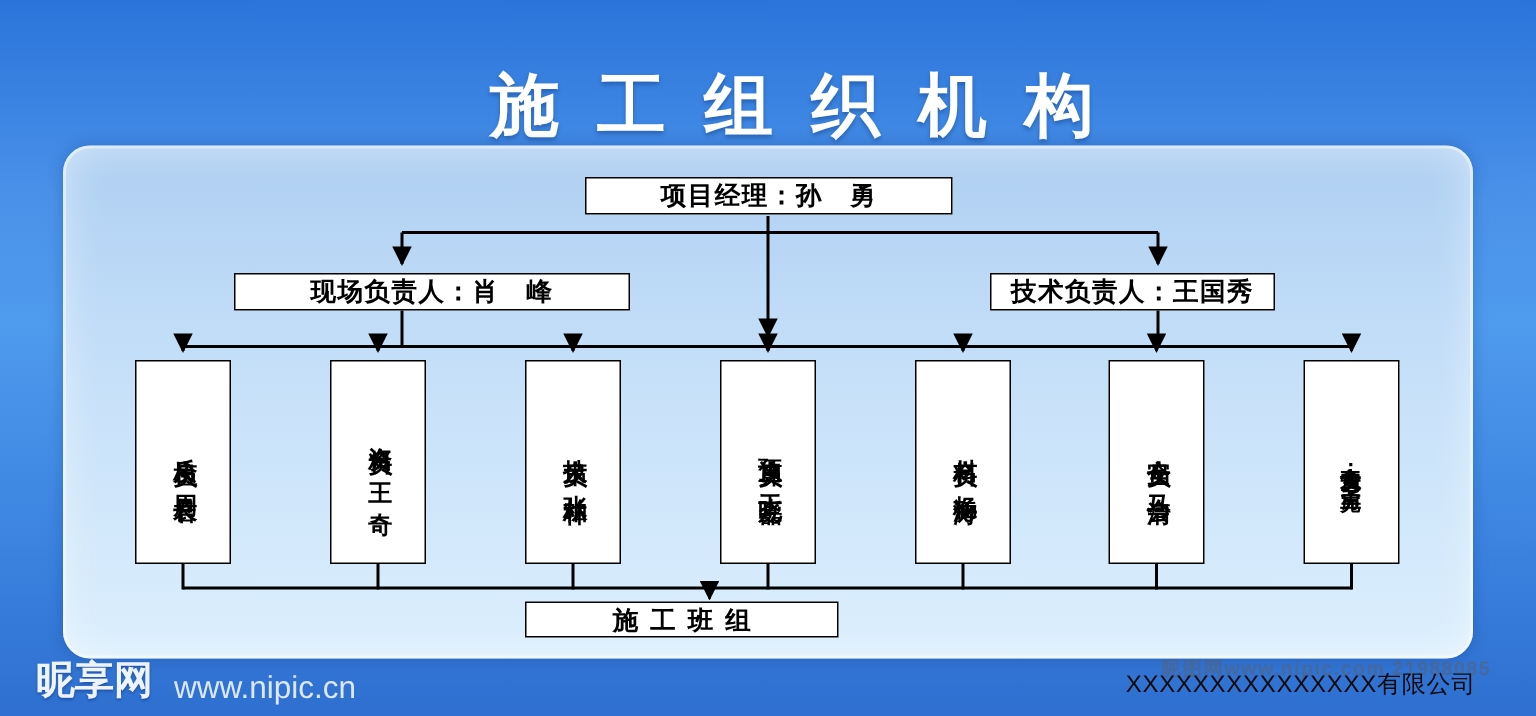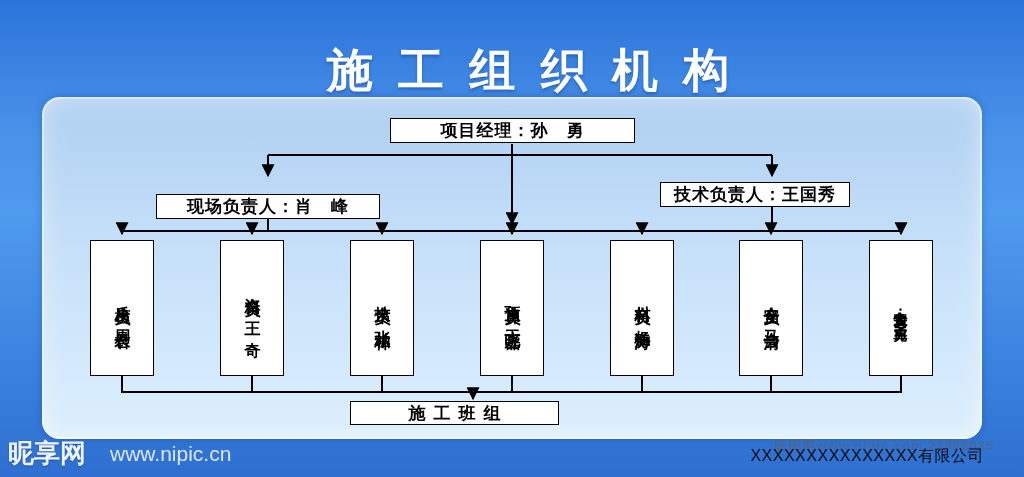--- a/index.html
+++ b/index.html
@@ -28,22 +28,22 @@
   }
   .hbox{height:25px;font-size:17px;letter-spacing:1px;white-space:nowrap;align-items:center;}
   .vbox{width:64px;height:136px;top:240px;}
   .vbox span{
     writing-mode:vertical-rl;text-orientation:upright;
     font-size:16px;letter-spacing:2px;font-weight:bold;white-space:nowrap;
   }
   .vbox.small span{font-size:14px;letter-spacing:0;}
   .bottombox{letter-spacing:8px;text-indent:8px;}
   .footer-left{
-    position:absolute;left:8px;bottom:6px;color:#ffffff;opacity:.92;
-    display:flex;align-items:center;gap:24px;
+    position:absolute;left:24px;bottom:6px;color:#ffffff;opacity:.92;
+    display:flex;align-items:flex-end;gap:14px;
   }
   .footer-left .brand{font-size:26px;font-weight:bold;text-shadow:0 1px 2px rgba(0,30,90,.4);}
   .footer-left .url{font-size:21px;font-weight:normal;opacity:.9;}
   .company{
     position:absolute;right:40px;bottom:10px;color:#0a0a0a;
     font-size:16px;font-weight:normal;letter-spacing:.5px;white-space:nowrap;
   }
   .ghost-watermark{
     position:absolute;right:30px;bottom:22px;color:rgba(90,95,105,.5);
     font-size:13px;font-weight:bold;white-space:nowrap;letter-spacing:1px;
@@ -99,21 +99,21 @@
       <line x1="122" y1="392" x2="901" y2="392"></line>
 
       <line x1="473" y1="392" x2="473" y2="399" marker-end="url(#arrow)"></line>
     </g>
   </svg>
 
   <div class="box hbox" style="left:390px;top:118px;width:245px;">
     <span>项目经理：孙　勇</span>
   </div>
 
-  <div class="box hbox" style="left:156px;top:182px;width:224px;margin-top:12px;">
+  <div class="box hbox" style="left:156px;top:182px;width:264px;">
     <span>现场负责人：肖　峰</span>
   </div>
   <div class="box hbox" style="left:660px;top:182px;width:190px;">
     <span>技术负责人：王国秀</span>
   </div>
 
   <div class="box vbox" style="left:90px;">
     <span>质检员：周长君</span>
   </div>
   <div class="box vbox" style="left:220px;">

